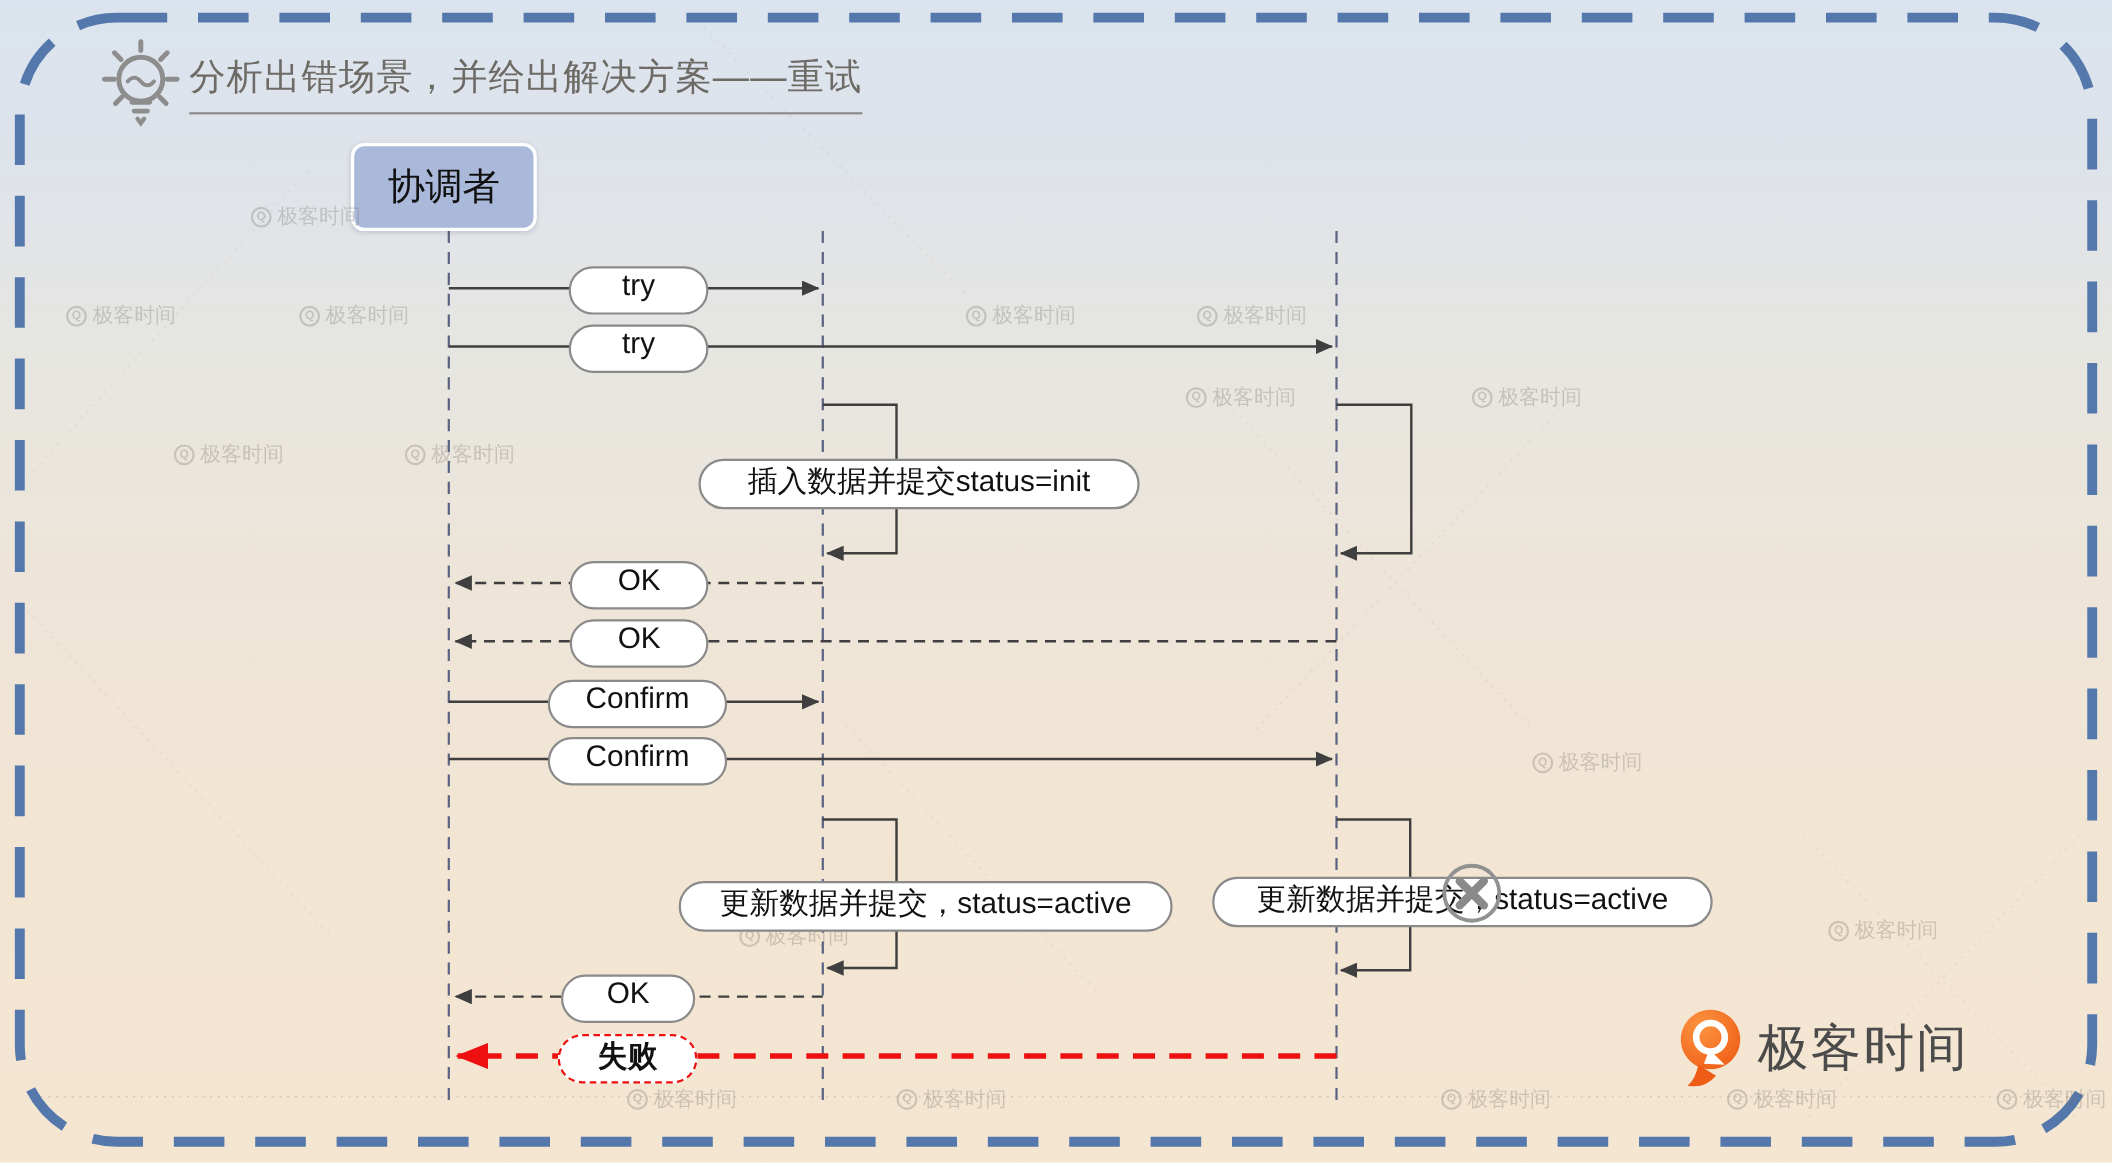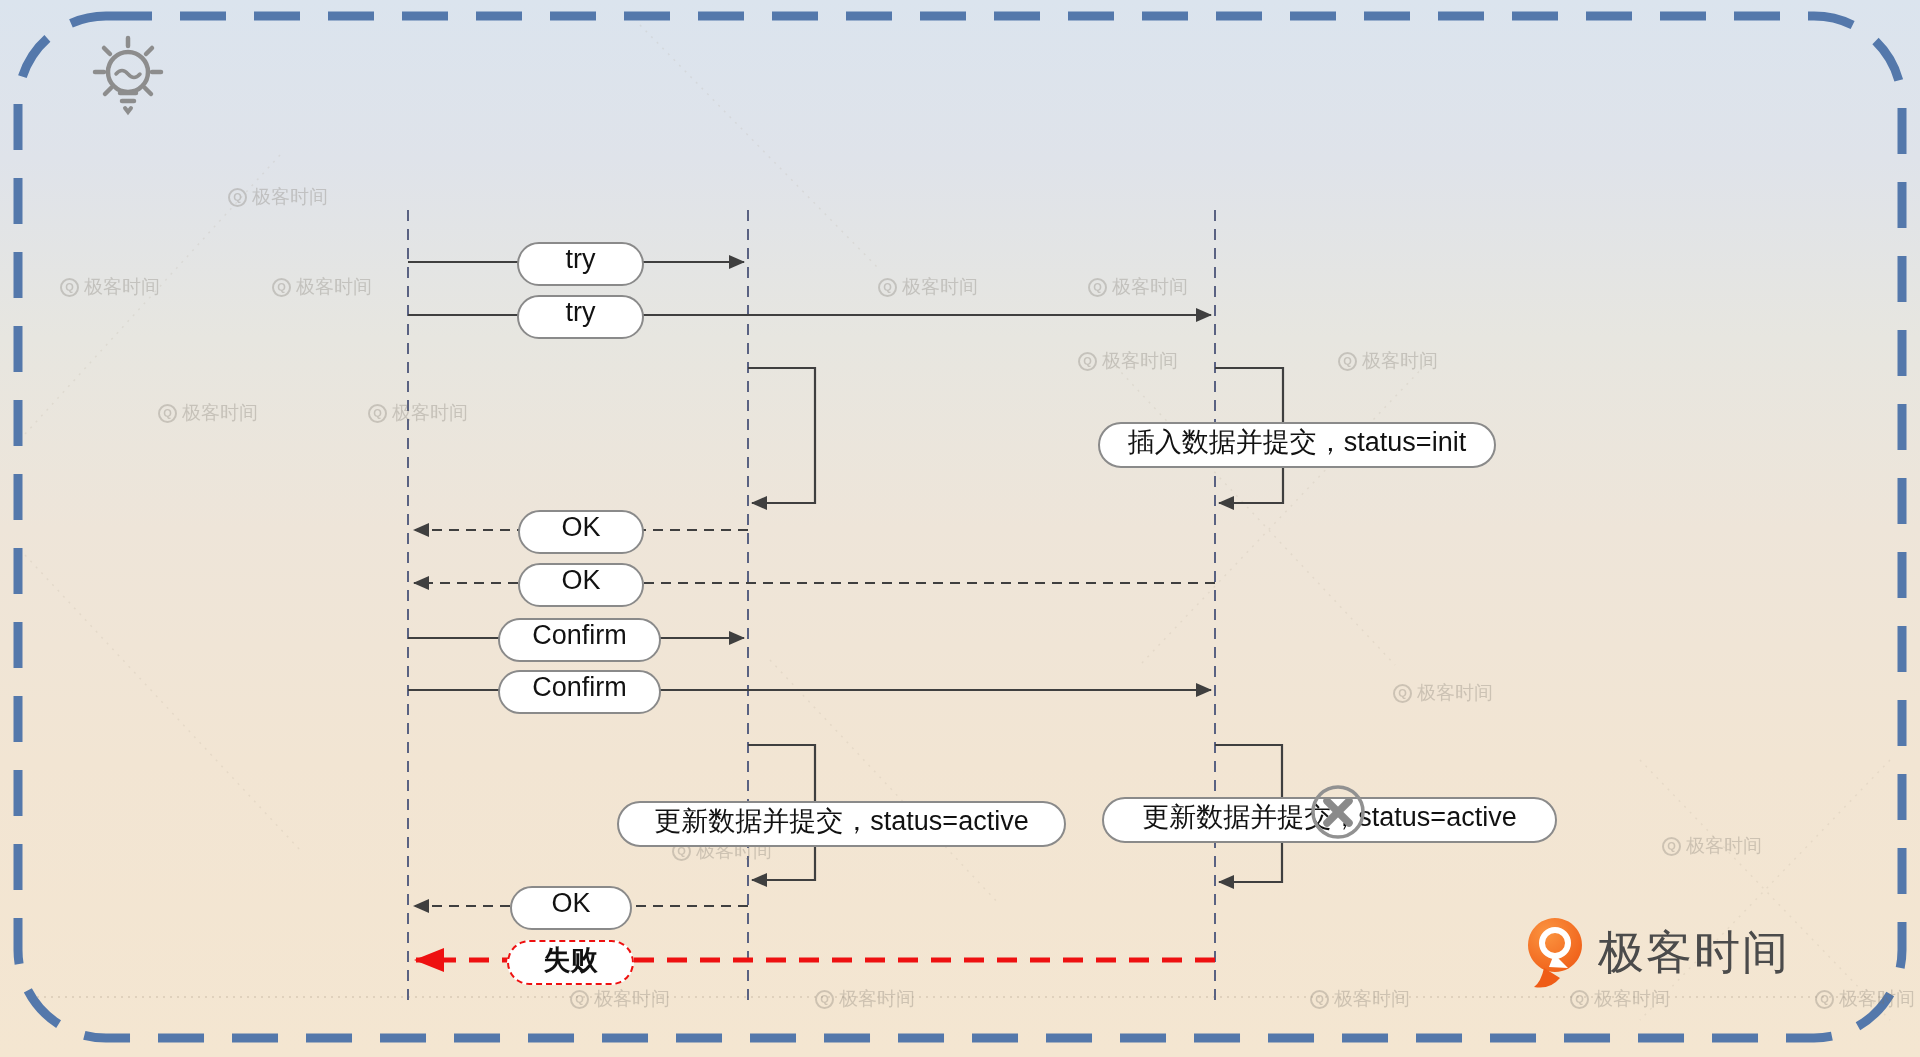--- a/index.html
+++ b/index.html
@@ -110,30 +110,34 @@
       <path d="M47,78 l3,4 l3,-4" stroke-width="4"></path>
       <line x1="50" y1="8" x2="50" y2="16" stroke-width="4.5"></line>
       <line x1="26" y1="18" x2="32" y2="24" stroke-width="4.5"></line>
       <line x1="74" y1="18" x2="68" y2="24" stroke-width="4.5"></line>
       <line x1="17" y1="42" x2="26" y2="42" stroke-width="4.5"></line>
       <line x1="83" y1="42" x2="74" y2="42" stroke-width="4.5"></line>
       <line x1="27" y1="64" x2="33" y2="58" stroke-width="4.5"></line>
       <line x1="73" y1="64" x2="67" y2="58" stroke-width="4.5"></line>
     </g>
   </svg>
-
+  <div class="title">分析出错场景，并给出解决方案——重试</div>
+
+  <div class="actor" style="left:319px;top:130px;width:163px;background:#aab8da;">
+    <span>协调者</span>
+  </div>
 
   <div class="pill" style="left:517px;top:242px;width:123px;height:40px;">
     <span>try</span>
     </div>
   <div class="pill" style="left:517px;top:295px;width:123px;height:40px;">
     <span>try</span>
     </div>
-  <div class="pill" style="left:1098px;top:422px;width:394px;height:42px;">
-    <span>插入数据并提交，status=init</span>
+  <div class="pill" style="left:635px;top:417px;width:397px;height:42px;">
+    <span>插入数据并提交status=init</span>
     </div>
   <div class="pill" style="left:518px;top:510px;width:122px;height:40px;">
     <span>OK</span>
     </div>
   <div class="pill" style="left:518px;top:563px;width:122px;height:40px;">
     <span>OK</span>
     </div>
   <div class="pill" style="left:498px;top:618px;width:159px;height:40px;">
     <span>Confirm</span>
     </div>

